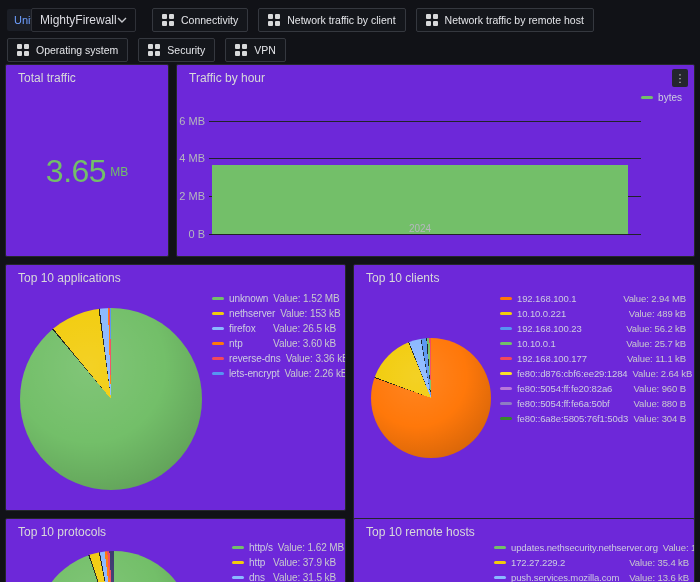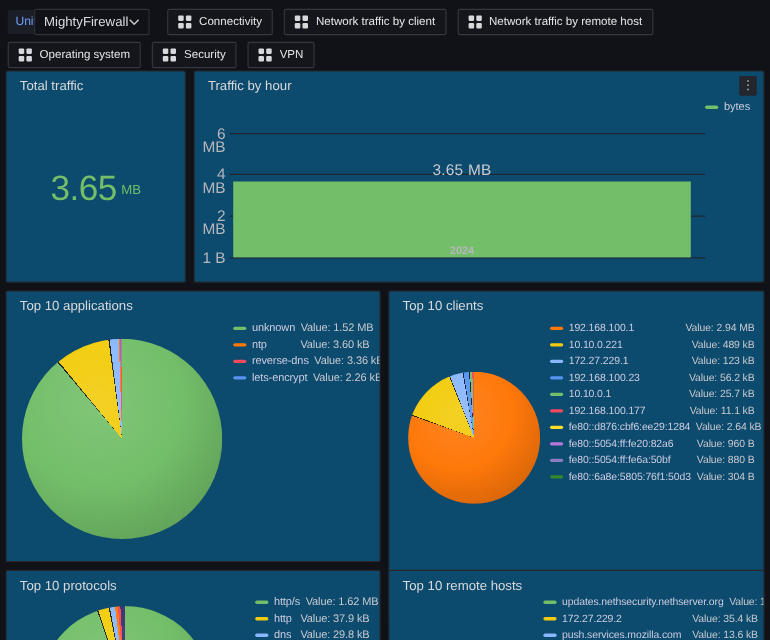--- a/index.html
+++ b/index.html
@@ -33,21 +33,21 @@
   .nav-links .spacer { width:135px; height:24px; }
   .nav-btn {
     display:inline-flex; align-items:center; gap:7px; height:24px; padding:0 9px;
     background:#14161b; border:1px solid #35383f; border-radius:2px;
     color:#e4e5e9; font-size:10.5px; font-weight:500; cursor:pointer; white-space:nowrap;
   }
   .grid-icon { display:grid; grid-template-columns:5px 5px; grid-template-rows:5px 5px; gap:2px; }
   .grid-icon i { background:#d8d9da; border-radius:1px; }
   
   .panel {
-    position:absolute; background:#0c4a6e; border:1px solid #25272c;
+    position:absolute; background:#6d28d9; border:1px solid #25272c;
     border-radius:2px; overflow:hidden;
   }
   .panel-title {
     position:absolute; left:12px; top:6px; font-size:12px; font-weight:500;
     color:#d8d9da; letter-spacing:0; white-space:nowrap; cursor:pointer;
   }
   #p-total   { left:5px;   top:64px;  width:164px; height:193px; }
   #p-hour    { left:176px; top:64px;  width:519px; height:193px; }
   #p-apps    { left:5px;   top:264px; width:341px; height:247px; }
   #p-clients { left:353px; top:264px; width:342px; height:300px; }
@@ -67,31 +67,31 @@
     justify-content:center; cursor:pointer;
   }
   .kebab span { color:#c7c8cc; font-size:11px; line-height:1; letter-spacing:0; }
   .ts-legend {
     position:absolute; right:12px; top:27px; display:flex; align-items:center; gap:5px;
     font-size:10px; color:#cccce0; cursor:pointer;
   }
   .dash { width:12px; height:3px; border-radius:2px; background:#73bf69; }
   .gridline { position:absolute; left:32px; width:432px; height:1px; background:#212329; }
   .ytick {
-    position:absolute; left:0; width:28px; text-align:right; font-size:14px;
+    position:absolute; left:0; width:28px; text-align:right; font-size:11px;
     color:#b5b7bd; line-height:12px;
   }
   .bar { position:absolute; left:35px; top:100px; width:416px; height:69px; background:#73bf69; }
   .bar-label {
     position:absolute; left:35px; top:81px; width:416px; text-align:center;
     font-size:14px; color:#c9cbd1; letter-spacing:0.2px;
   }
   .xtick {
     position:absolute; left:35px; top:158px; width:416px; text-align:center;
-    font-size:10px; color:#b5b7bd;font-weight:bold;
+    font-size:10px; color:#b5b7bd;
   }
   
   .pie { position:absolute; border-radius:50%; }
   .pie::after {
     content:""; position:absolute; inset:0; border-radius:50%;
     background:radial-gradient(circle at 38% 32%, rgba(255,255,255,0.10) 0%, rgba(0,0,0,0) 45%, rgba(0,0,0,0.24) 100%);
   }
   #pie-apps    { left:14px;  top:43px; width:182px; height:182px; }
   #pie-clients { left:17px;  top:73px; width:120px; height:120px; }
   #pie-proto   { left:30px;  top:32px; width:156px; height:156px; }
@@ -203,38 +203,47 @@
       <span class="dash"></span>
       <span>bytes</span>
     </div>
     <div class="gridline" style="top:56px"></div>
     <div class="gridline" style="top:93px"></div>
     <div class="gridline" style="top:131px"></div>
     <div class="gridline" style="top:169px"></div>
     <div class="ytick" style="top:50px">6 MB</div>
     <div class="ytick" style="top:87px">4 MB</div>
     <div class="ytick" style="top:125px">2 MB</div>
-    <div class="ytick" style="top:163px">1 B</div>
+    <div class="ytick" style="top:163px">0 B</div>
     <div class="bar"></div>
-    <div class="bar-label">3.65 MB</div>
     <div class="xtick">2024</div>
   </div>
 
   <div class="panel" id="p-apps">
     <div class="panel-title">Top 10 applications</div>
     <div class="pie" id="pie-apps" style="background: conic-gradient(rgba(0, 0, 0, 0) 0deg, rgba(0, 0, 0, 0) 319.84deg, rgba(12, 14, 17, 0.9) 319.84deg, rgba(12, 14, 17, 0.9) 320.64deg, rgba(0, 0, 0, 0) 320.64deg, rgba(0, 0, 0, 0) 352.07deg, rgba(12, 14, 17, 0.9) 352.07deg, rgba(12, 14, 17, 0.9) 352.87deg, rgba(0, 0, 0, 0) 352.874deg, rgba(0, 0, 0, 0) 360deg), conic-gradient(rgb(115, 191, 105) 0deg, rgb(115, 191, 105) 320.24deg, rgb(242, 204, 12) 320.24deg, rgb(242, 204, 12) 352.47deg, rgb(138, 184, 255) 352.47deg, rgb(138, 184, 255) 358.06deg, rgb(255, 120, 10) 358.06deg, rgb(255, 120, 10) 358.82deg, rgb(242, 73, 92) 358.82deg, rgb(242, 73, 92) 359.52deg, rgb(87, 148, 242) 359.52deg, rgb(87, 148, 242) 360deg);"></div>
     <div class="legend" id="legend-apps">
 
         <div class="row">
           <span class="sw" style="background: rgb(115, 191, 105);"></span>
           <span class="lbl">unknown</span>
           <span class="val">Value: 1.52 MB</span>
         </div>
 
-
+        <div class="row">
+          <span class="sw" style="background: rgb(242, 204, 12);"></span>
+          <span class="lbl">nethserver</span>
+          <span class="val">Value: 153 kB</span>
+        </div>
+
+        <div class="row">
+          <span class="sw" style="background: rgb(138, 184, 255);"></span>
+          <span class="lbl">firefox</span>
+          <span class="val">Value: 26.5 kB</span>
+        </div>
 
         <div class="row">
           <span class="sw" style="background: rgb(255, 120, 10);"></span>
           <span class="lbl">ntp</span>
           <span class="val">Value: 3.60 kB</span>
         </div>
 
         <div class="row">
           <span class="sw" style="background: rgb(242, 73, 92);"></span>
           <span class="lbl">reverse-dns</span>
@@ -259,25 +268,20 @@
           <span class="lbl">192.168.100.1</span>
           <span class="val">Value: 2.94 MB</span>
         </div>
 
         <div class="row">
           <span class="sw" style="background: rgb(242, 204, 12);"></span>
           <span class="lbl">10.10.0.221</span>
           <span class="val">Value: 489 kB</span>
         </div>
 
-        <div class="row">
-          <span class="sw" style="background: rgb(138, 184, 255);"></span>
-          <span class="lbl">172.27.229.1</span>
-          <span class="val">Value: 123 kB</span>
-        </div>
 
         <div class="row">
           <span class="sw" style="background: rgb(87, 148, 242);"></span>
           <span class="lbl">192.168.100.23</span>
           <span class="val">Value: 56.2 kB</span>
         </div>
 
         <div class="row">
           <span class="sw" style="background: rgb(115, 191, 105);"></span>
           <span class="lbl">10.10.0.1</span>
@@ -329,21 +333,21 @@
 
         <div class="row">
           <span class="sw" style="background: rgb(242, 204, 12);"></span>
           <span class="lbl">http</span>
           <span class="val">Value: 37.9 kB</span>
         </div>
 
         <div class="row">
           <span class="sw" style="background: rgb(138, 184, 255);"></span>
           <span class="lbl">dns</span>
-          <span class="val">Value: 29.8 kB</span>
+          <span class="val">Value: 31.5 kB</span>
         </div>
       </div>
   </div>
 
   <div class="panel" id="p-remote">
     <div class="panel-title">Top 10 remote hosts</div>
     <div class="legend" id="legend-remote">
 
         <div class="row">
           <span class="sw" style="background: rgb(115, 191, 105);"></span>

